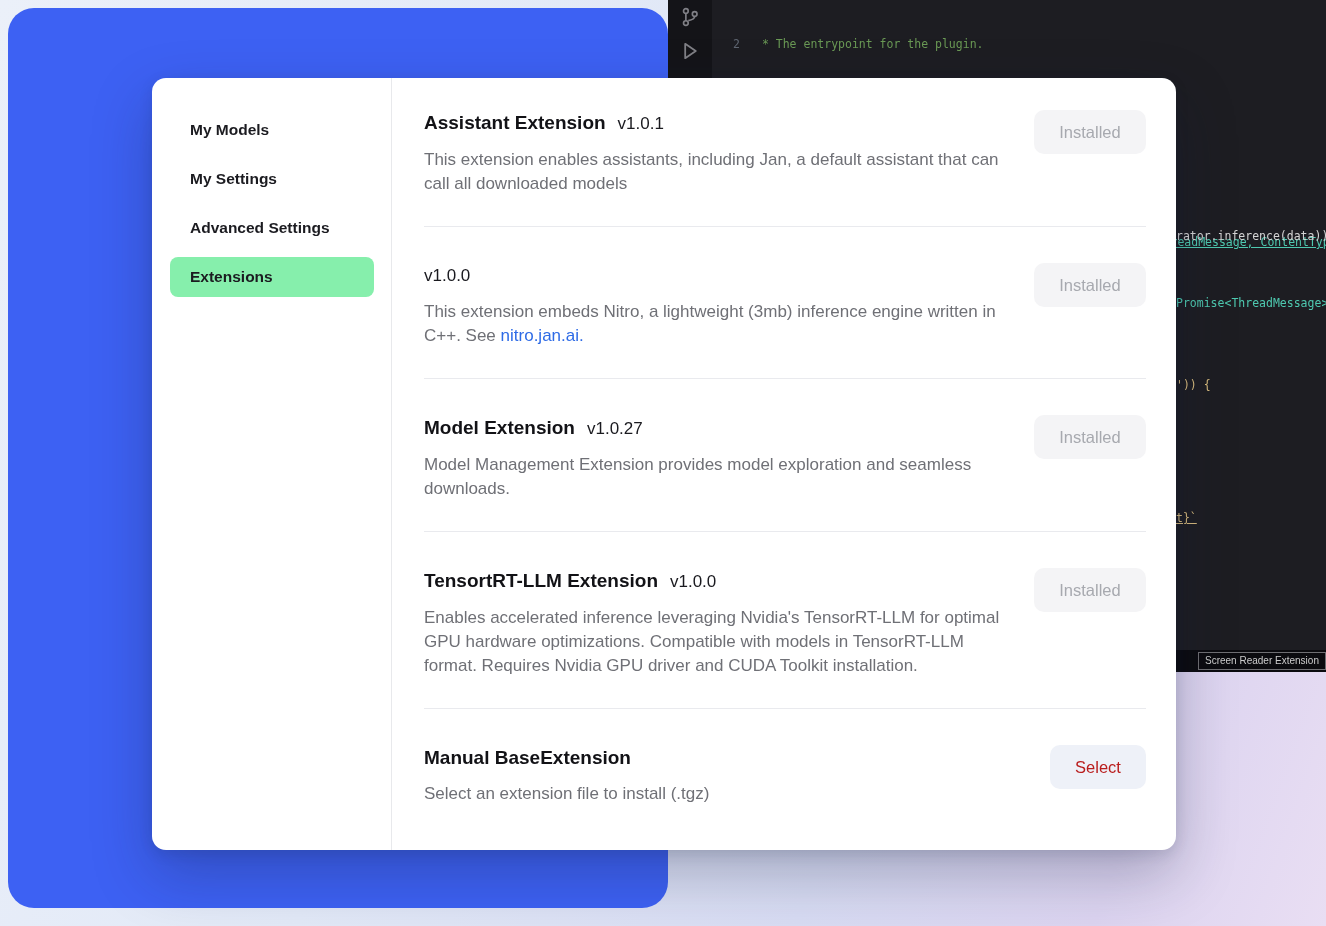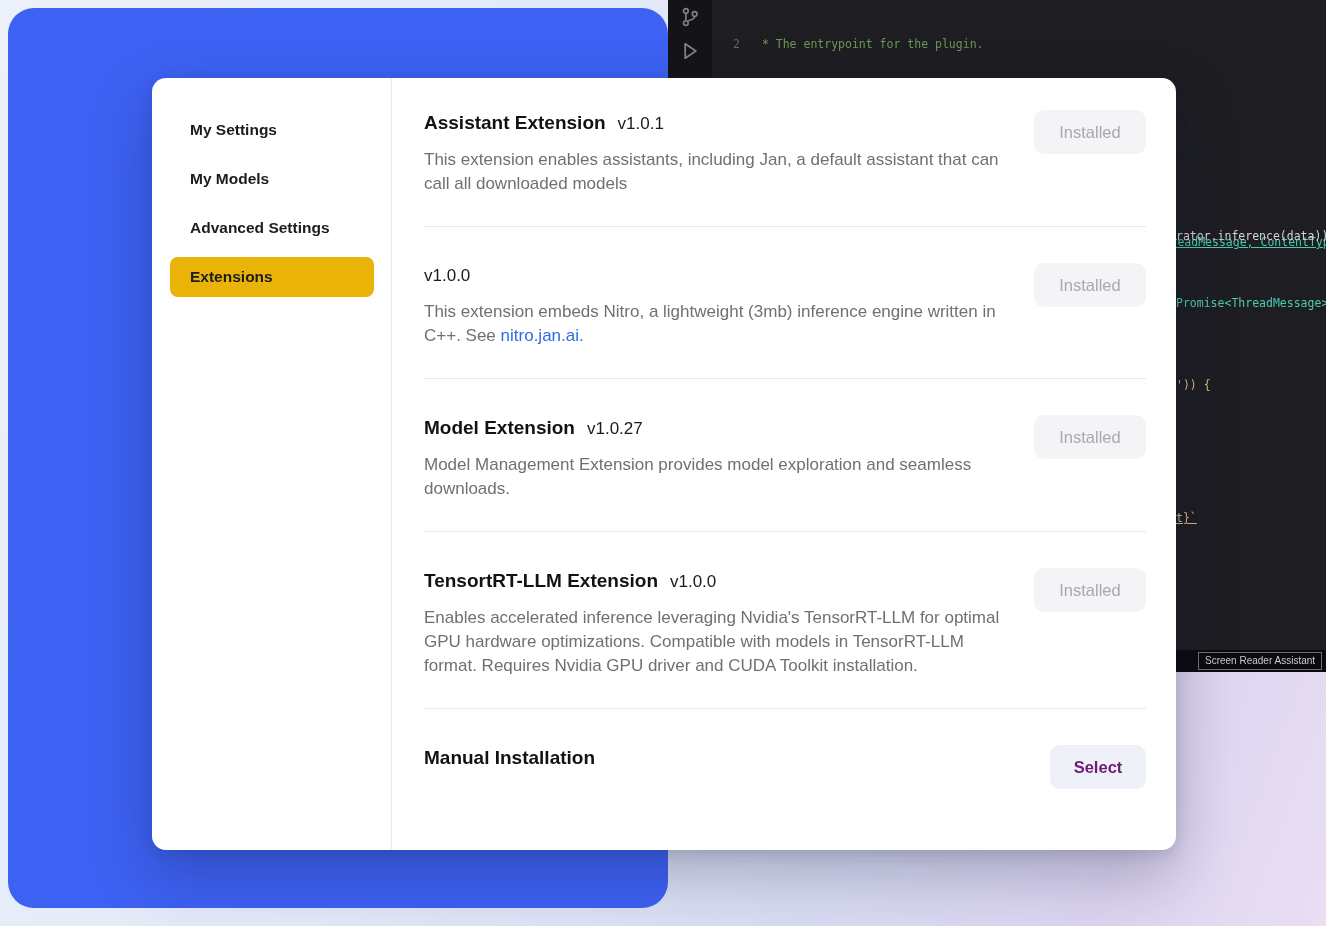--- a/index.html
+++ b/index.html
@@ -36,36 +36,36 @@
               border:1px solid #6f6f73;color:#cccccc;font-size:10px;line-height:14px;
               padding:1px 6px;white-space:nowrap;}
   
   .card{position:absolute;left:152px;top:78px;width:1024px;height:772px;background:#ffffff;
         border-radius:14px;display:flex;z-index:5;box-sizing:border-box;
         box-shadow:0 24px 60px rgba(20,30,60,.28),0 4px 14px rgba(20,30,60,.12);}
   .card-sidebar{width:240px;flex:0 0 auto;border-right:1px solid #e8e9ec;
                 padding:32px 17px 0 18px;box-sizing:border-box;}
   .nav-item{height:40px;display:flex;align-items:center;padding:0 20px;border-radius:8px;
             font-size:15.5px;font-weight:700;color:#1b1b20;margin-bottom:9px;cursor:pointer;}
-  .nav-item.selected{background:#eab308;}
+  .nav-item.selected{background:#86efac;}
   .card-content{flex:1;padding:0 30px 0 32px;box-sizing:border-box;overflow:hidden;}
   .section{display:flex;justify-content:space-between;align-items:flex-start;
            padding:36px 0 30px;border-bottom:1px solid #e9eaee;}
   .section.first{padding-top:32px;}
   .section.last{border-bottom:none;padding-bottom:22px;}
   .sec-info{max-width:580px;}
   .sec-title-row{display:flex;align-items:baseline;gap:12px;line-height:26px;}
   .sec-name{margin:0;font-size:19px;font-weight:700;color:#121216;}
   .sec-version{font-size:17px;font-weight:400;color:#1a1a1f;}
   .sec-desc{margin:11px 0 0;font-size:17px;line-height:24px;color:#6f7076;}
   .link{color:#2e6be6;text-decoration:none;cursor:pointer;}
   .btn{flex:0 0 auto;min-width:112px;height:44px;border:none;border-radius:10px;
        background:#f4f4f6;color:#a7a9af;font-size:16.5px;font-weight:400;
        font-family:"Liberation Sans",sans-serif;padding:0 22px;cursor:pointer;}
-  .btn.select{min-width:96px;color:#701a75;font-weight:700;background:#eef1f8;}
+  .btn.select{min-width:96px;color:#b91c1c;font-weight:400;background:#eef1f8;}
 </style>
 </head>
 <body>
 
 <div class="page">
 
   <div class="blue-panel"></div>
 
   <div class="editor">
     <div class="activity-bar">
@@ -92,31 +92,31 @@
       <div class="code-row"><span class="ln">6</span><span><span class="c-kw">import</span><span class="c-plain"> {</span><span class="c-var">log</span><span class="c-plain">, </span><span class="c-type">BaseExtension, MessageEvent, MessageRequest, ThreadMessage, ContentType</span></span></div>
     </div>
 
     <span class="frag frag-1">rator.inference(data));</span>
     <span class="frag frag-2">Promise&lt;ThreadMessage&gt;</span>
     <span class="frag frag-3">')) {</span>
     <span class="frag frag-4">t}`</span>
 
     <div class="status-bar">
       <span class="status-go">go</span>
-      <span class="status-sro">Screen Reader Assistant</span>
+      <span class="status-sro">Screen Reader Extension</span>
     </div>
   </div>
 
   <div class="card">
     <aside class="card-sidebar">
       <div class="nav-item">
-          <span>My Settings</span>
+          <span>My Models</span>
         </div>
       <div class="nav-item">
-          <span>My Models</span>
+          <span>My Settings</span>
         </div>
       <div class="nav-item">
           <span>Advanced Settings</span>
         </div>
       <div class="nav-item selected">
           <span>Extensions</span>
         </div>
     </aside>
 
     <main class="card-content">
@@ -160,22 +160,23 @@
             <span class="sec-version">v1.0.0</span>
           </div>
           <p class="sec-desc"><span>Enables accelerated inference leveraging Nvidia's TensorRT-LLM for optimal GPU hardware optimizations. Compatible with models in TensorRT-LLM format. Requires Nvidia GPU driver and CUDA Toolkit installation.</span></p>
         </div>
         <button class="btn">Installed</button>
       </section>
 
       <section class="section last">
         <div class="sec-info">
           <div class="sec-title-row">
-            <h3 class="sec-name">Manual Installation</h3>
+            <h3 class="sec-name">Manual BaseExtension</h3>
           </div>
+          <p class="sec-desc"><span>Select an extension file to install (.tgz)</span></p>
         </div>
         <button class="btn select">Select</button>
       </section>
 
     </main>
   </div>
 
 </div>
 
 </body></html>

